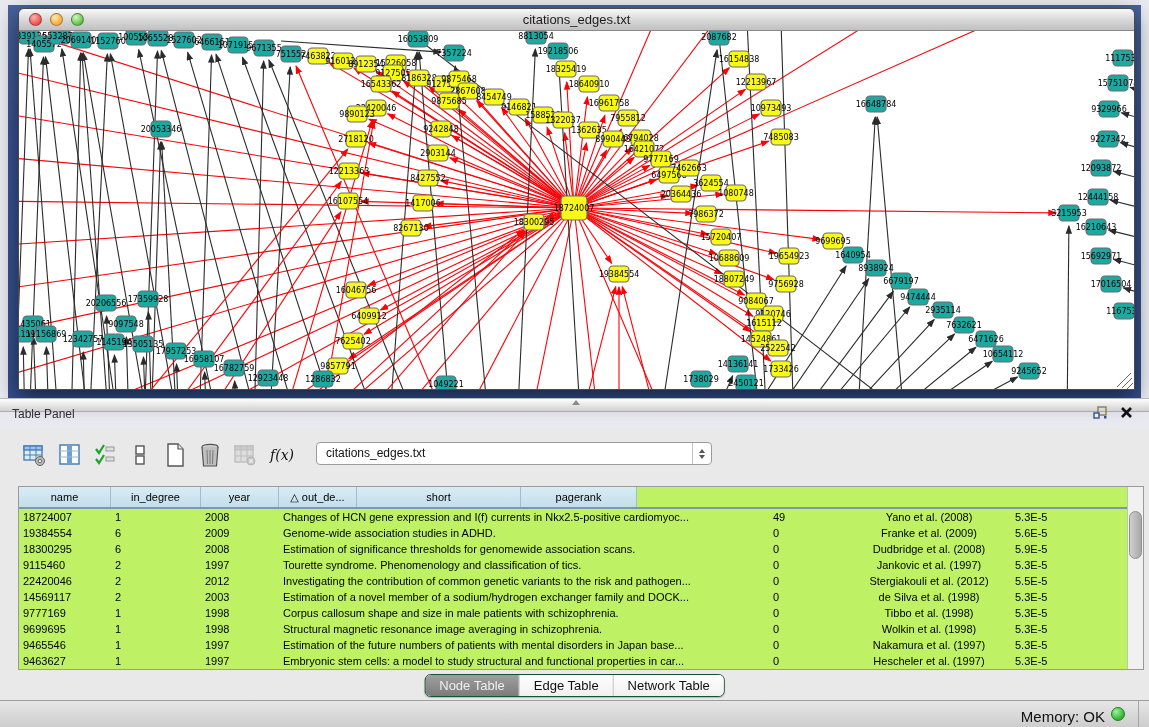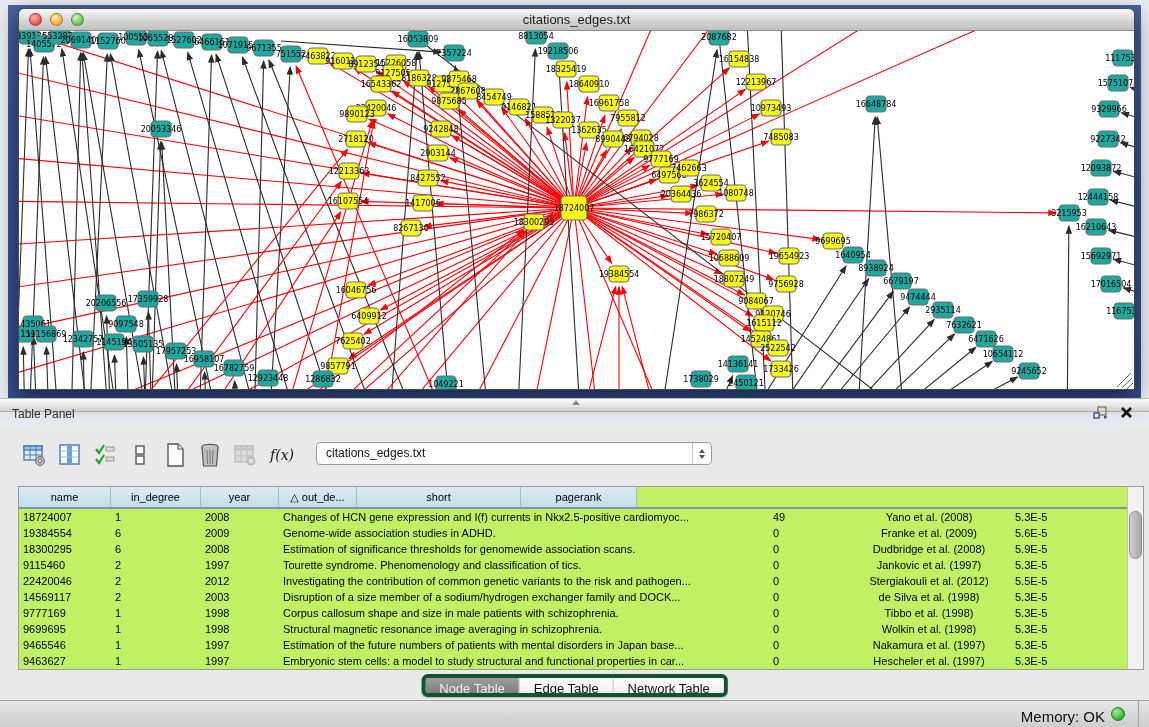--- a/index.html
+++ b/index.html
@@ -62,21 +62,21 @@
   .tr { display:flex; height:16px; }
   .td { font-size:11px; color:#000; line-height:16px; padding-left:4px; white-space:nowrap; overflow:hidden; }
   .col-0{width:92px}.col-1{width:90px}.col-2{width:78px}.col-3{width:490px}
   .col-4{width:78px}.col-5{width:164px; text-align:center; padding-left:0}.col-6{width:116px}
   #v-scrollbar { position:absolute; right:0; top:0; bottom:0; width:16px; background:#f1f1f1; border-left:1px solid #c3c3c3; }
   #v-thumb { position:absolute; left:1px; top:24px; width:13px; height:48px; border-radius:7px;
     background:linear-gradient(90deg,#cfcfcf,#a8a8a8); border:1px solid #8f8f8f; }
 
   
   #table-tabs { position:absolute; left:50%; transform:translateX(-50%); top:246px; height:23px;
-    display:inline-flex; border:4px solid #14532d; border-radius:6px; overflow:hidden; background:#fff;
+    display:inline-flex; border:1px solid #14532d; border-radius:6px; overflow:hidden; background:#fff;
     box-shadow:0 1px 1px rgba(0,0,0,.2); }
   .tab-seg { font-size:13px; color:#111; padding:0 14px; line-height:21px; background:linear-gradient(#ffffff,#f0f0f0);
     border:none; border-right:1px solid #b5b5b5; }
   .tab-seg:last-child { border-right:none; }
   .tab-seg.selected { background:linear-gradient(#9f9f9f,#7c7c7c); color:#efefef; }
 
   
   #status-bar { position:absolute; left:0; top:700px; width:1149px; height:27px;
     background:linear-gradient(#e6e6e6,#cdcdcd); border-top:1px solid #9e9e9e; }
   #memory-label { position:absolute; right:44px; top:7px; font-size:15px; color:#111; }
@@ -912,21 +912,21 @@
           <div class="td col-2">2012</div>
           <div class="td col-3">Investigating the contribution of common genetic variants to the risk and pathogen...</div>
           <div class="td col-4">0</div>
           <div class="td col-5">Stergiakouli et al. (2012)</div>
           <div class="td col-6">5.5E-5</div>
         </div>
         <div class="tr">
           <div class="td col-0">14569117</div>
           <div class="td col-1">2</div>
           <div class="td col-2">2003</div>
-          <div class="td col-3">Disruption of a size member of a sodium/hydrogen exchanger family and DOCK...</div>
+          <div class="td col-3">Estimation of a novel member of a sodium/hydrogen exchanger family and DOCK...</div>
           <div class="td col-4">0</div>
           <div class="td col-5">de Silva et al. (1998)</div>
           <div class="td col-6">5.3E-5</div>
         </div>
         <div class="tr">
           <div class="td col-0">9777169</div>
           <div class="td col-1">1</div>
           <div class="td col-2">1998</div>
           <div class="td col-3">Corpus callosum shape and size in male patients with schizophrenia.</div>
           <div class="td col-4">0</div>

